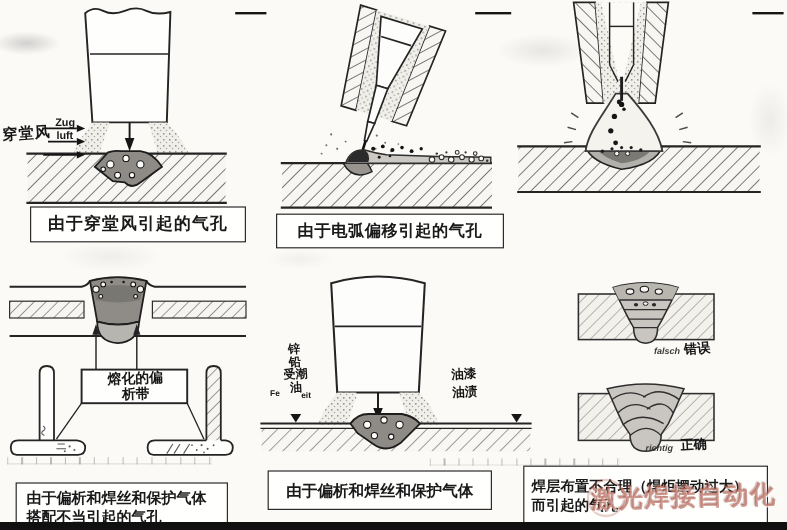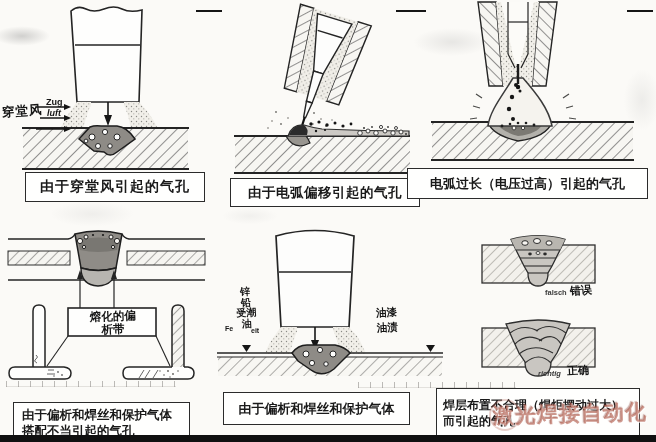--- a/index.html
+++ b/index.html
@@ -23,27 +23,27 @@
   }
   .c1{left:25px;top:172px;width:178px;height:28px;font-size:14px;letter-spacing:1px;}
   .c2{left:230px;top:178px;width:188px;height:27px;font-size:13.5px;letter-spacing:.5px;}
   .c3{left:407px;top:168px;width:239px;height:29px;font-size:13px;}
   .c4{left:13px;top:402px;width:167px;height:40px;font-size:12.5px;line-height:16px;justify-content:flex-start;text-align:left;padding-left:8px;}
   .c5{left:223px;top:392px;width:185px;height:31px;font-size:13px;}
   .c6{left:436px;top:388px;width:196px;height:47px;font-size:12px;line-height:16px;justify-content:flex-start;text-align:left;padding-left:6px;}
   .hw{position:absolute;z-index:2;color:#161616;white-space:pre-line;font-weight:700;}
   .lab-wind{left:2px;top:103px;font-size:12.5px;letter-spacing:1px;transform:rotate(-4deg);}
   .lab-zug{left:46px;top:97px;font-size:9px;}
-  .lab-luft{left:47px;top:108px;font-size:9px;font-style:italic;}
+  .lab-luft{left:47px;top:108px;font-size:9px;}
   .lab-box{left:72px;top:310px;width:82px;text-align:center;font-size:11.5px;line-height:12.5px;transform:rotate(-2deg);}
   .lab-p5-left{left:233px;top:287px;width:26px;font-size:10px;line-height:10.5px;text-align:center;transform:rotate(-3deg);}
   .lab-fe{left:225px;top:325px;font-size:7px;}
   .lab-eit{left:251px;top:327px;font-size:7px;}
   .lab-p5-right{left:371px;top:305px;width:32px;font-size:10.5px;line-height:15px;text-align:center;transform:rotate(-3deg);}
-  .lab-falsch{left:545px;top:288px;font-size:7.5px;color:#3a3a3a;}
+  .lab-falsch{left:545px;top:288px;font-size:7.5px;font-style:italic;color:#3a3a3a;}
   .lab-cuowu{left:570px;top:283px;font-size:11px;transform:rotate(-4deg);}
   .lab-richtig{left:538px;top:369px;font-size:7.5px;font-style:italic;color:#3a3a3a;}
   .lab-zhengque{left:567px;top:363px;font-size:11px;transform:rotate(-3deg);}
   .watermark{
     position:absolute;left:493px;top:400px;z-index:5;font-size:21px;font-weight:bold;
     letter-spacing:1px;color:rgba(178,92,76,.62);transform:rotate(-1.5deg);
     text-shadow:1px 1px 0 rgba(255,255,255,.75), -1px -1px 1px rgba(130,55,45,.40);
     white-space:nowrap;
   }
   .stamp-circle{position:absolute;left:489px;top:399px;width:28px;height:28px;z-index:4;
@@ -241,21 +241,20 @@
         <circle cx="90" cy="124" r="1.3"></circle>
         <circle cx="98" cy="123" r="1.3"></circle>
       <circle cx="106" cy="123" r="1.3"></circle>
         <circle cx="114" cy="125" r="1.4"></circle>
     </g>
     <g fill="#f7f5f0" stroke="#222" stroke-width="0.8">
       <circle cx="94" cy="128" r="1.9"></circle>
         <circle cx="103" cy="128" r="1.7"></circle>
     </g>
   </svg>
-  <div class="caption c3">电弧过长（电压过高）引起的气孔</div>
 
   <svg class="art" style="left:0;top:220px" width="210" height="182" viewBox="0 0 210 182">
     <defs>
       <pattern id="p4h" width="7" height="7" patternUnits="userSpaceOnUse" patternTransform="rotate(45)">
         <rect width="7" height="7" fill="#f6f5f1"></rect>
           <line x1="0" y1="0" x2="0" y2="7" stroke="#5a5a58" stroke-width="1"></line>
       </pattern>
     </defs>
     <g stroke="#242424" stroke-width="1.6" fill="none">
       <path d="M8,19 L68,19 Q73,18 75,14"></path>

